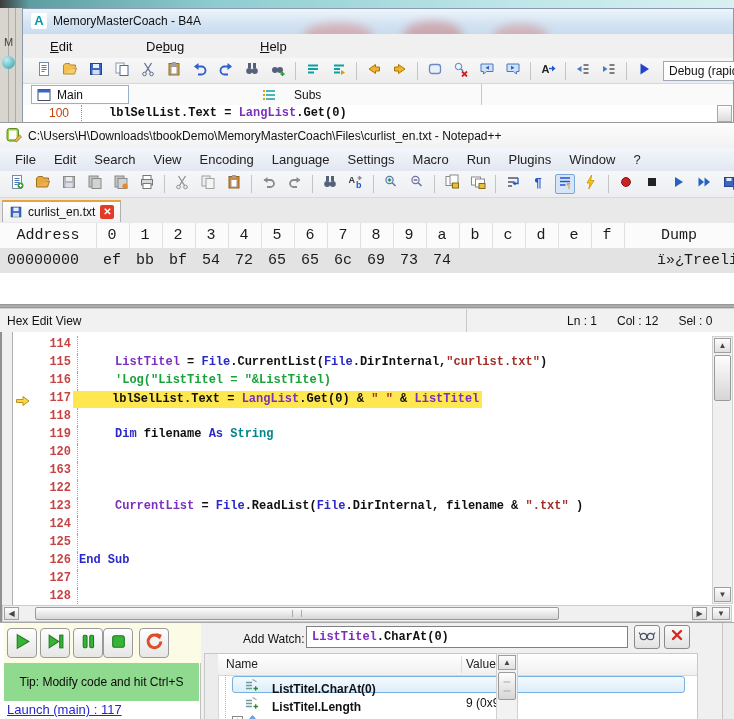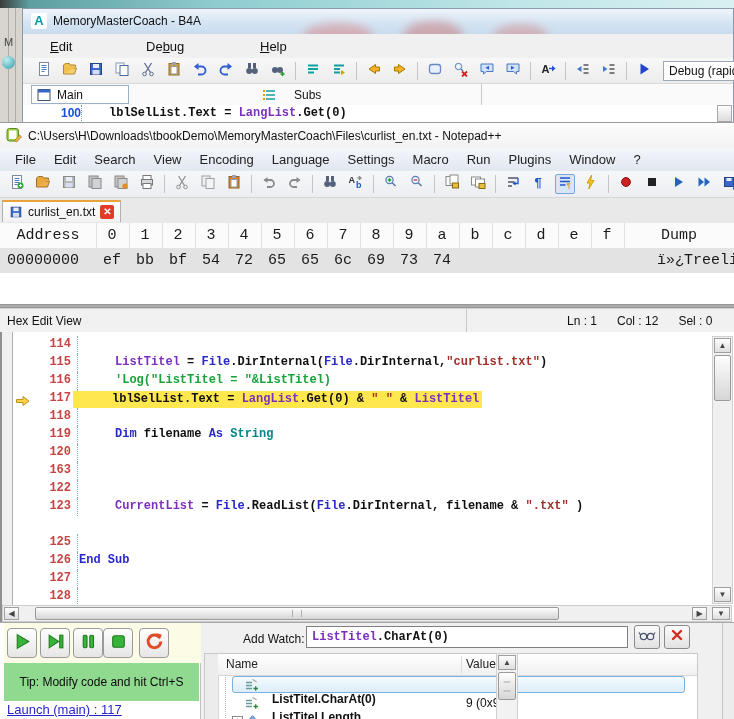--- a/index.html
+++ b/index.html
@@ -34,21 +34,21 @@
   .tbi.active{background:#d6e6f8;border:1px solid #7aa7d9;border-radius:2px;box-sizing:border-box;}
   .tbsep{width:1px;height:18px;background:#c4c4c4;margin:0 4px;flex:0 0 auto;}
   #debug-dropdown{margin-left:6px;width:104px;height:20px;background:#fff;border:1px solid #a0a8b8;
      font-size:12px;display:flex;align-items:center;padding-left:5px;box-sizing:border-box;position:relative;flex:0 0 auto;}
   #b4a-tabrow{left:0;top:75px;width:100%;height:21px;background:#fafafa;border-bottom:1px solid #e0e0e0;}
   #tab-main{position:absolute;left:8px;top:1px;width:98px;height:19px;background:#fff;border:1px solid #9ab0c8;
      display:flex;align-items:center;font-size:12px;gap:5px;padding-left:4px;box-sizing:border-box;}
   #tab-subs{position:absolute;left:238px;top:1px;height:19px;display:flex;align-items:center;font-size:12px;gap:17px;}
   #tabrow-sep{position:absolute;left:458px;top:0;width:1px;height:21px;background:#c8c8c8;}
   #b4a-topline{left:0;top:96px;width:100%;height:18px;background:#fff;}
-  #b4a-topline .lnum{position:absolute;left:18px;top:1px;width:40px;text-align:right;color:#1d4ed8;font-size:12px;font-weight:bold;}
+  #b4a-topline .lnum{position:absolute;left:6px;top:1px;width:40px;text-align:right;color:#c2410c;font-size:12px;font-weight:normal;}
   #b4a-topline .code{position:absolute;left:50px;top:1px;font-size:12px;font-weight:bold;white-space:pre;}
   #b4a-topline .dotsep{position:absolute;left:58px;top:0;bottom:0;border-left:1px dotted #6aa0a0;}
   #topline-scrollfrag{position:absolute;right:1px;top:0;width:15px;height:17px;background:linear-gradient(#fdfdfd,#dcdcdc);
      border:1px solid #a8a8a8;box-sizing:border-box;}
 
   
   #npp-win{left:0;top:122px;width:734px;height:210px;background:#fca5a5;border-top:1px solid #9a9a9a;box-sizing:border-box;}
   #npp-titlebar{left:0;top:0;width:100%;height:25px;background:linear-gradient(#fdfdfd,#f2f2f2);}
   #npp-title{left:28px;top:6px;font-size:12px;color:#111;white-space:nowrap;}
   #npp-icon{left:6px;top:4px;}
@@ -113,21 +113,21 @@
      font-size:12px;font-weight:bold;display:flex;align-items:center;padding-left:5px;box-sizing:border-box;white-space:pre;}
   .mini-btn{position:absolute;top:2px;width:26px;height:24px;border:1px solid #8a8a8a;border-radius:3px;
      background:linear-gradient(#fbfbfb,#e2e2e2);display:flex;align-items:center;justify-content:center;box-sizing:border-box;}
 
   #watch-table{left:204px;top:30px;width:494px;height:67px;background:#fff;border:1px solid #c8c8c8;border-bottom:none;box-sizing:border-box;}
   #wt-gutter{left:0;top:0;bottom:0;width:13px;background:#ececec;border-right:1px solid #d8d8d8;}
   #wt-header{left:13px;top:0;right:0;height:21px;background:linear-gradient(#ffffff,#f0f0f0);border-bottom:1px solid #d8d8d8;}
   #wt-header .wth{position:absolute;top:3px;font-size:12px;color:#222;}
   #wt-colsep{position:absolute;left:243px;top:2px;width:1px;height:17px;background:#dcdcdc;}
   .wrow{position:absolute;left:13px;right:0;height:18px;}
-  .wrow .wname{position:absolute;left:54px;top:16px;font-size:12px;font-weight:bold;color:#111;white-space:nowrap;}
+  .wrow .wname{position:absolute;left:54px;top:6px;font-size:12px;font-weight:bold;color:#111;white-space:nowrap;}
   .wrow .wval{position:absolute;left:248px;top:2px;font-size:12px;color:#111;}
   .wrow .wicon{position:absolute;left:26px;top:2px;}
   .wrow.sel .selbg{position:absolute;left:14px;right:12px;top:0;height:17px;border:1px solid #7ab0de;border-radius:3px;
      background:linear-gradient(#f4fafe,#dcedfa);box-sizing:border-box;}
   .treedot{position:absolute;left:20px;top:21px;bottom:0;border-left:1px dotted #b8b8b8;}
   .wexp{position:absolute;left:14px;top:4px;width:9px;height:9px;border:1px solid #888;background:#fff;
      font-size:8px;line-height:7px;text-align:center;color:#333;}
   #wt-scroll{left:496px;top:30px;width:22px;height:67px;background:#f2f2f2;border:1px solid #d0d0d0;box-sizing:border-box;}
   #right-margin{left:722px;top:0;width:12px;height:97px;background:#ececec;border-left:1px solid #c4c4c4;box-sizing:border-box;}
 </style>
@@ -601,21 +601,21 @@
     <div class="frame2 abs"></div>
     <div id="editor-lines" class="abs">
         <div class="line" style="top: 0px;">
           <span class="lnum">114</span>
           <span class="dot"></span>
           <span class="code"></span>
         </div>
         <div class="line" style="top: 18px;">
           <span class="lnum">115</span>
           <span class="dot"></span>
-          <span class="code"><span class="tk-pl">     </span><span class="tk-id">ListTitel</span><span class="tk-pl"> = </span><span class="tk-kw">File</span><span class="tk-pl">.DirInternal(</span><span class="tk-kw">File</span><span class="tk-pl">.DirInternal,</span><span class="tk-str">"curlist.txt"</span><span class="tk-pl">)</span></span>
+          <span class="code"><span class="tk-pl">     </span><span class="tk-id">ListTitel</span><span class="tk-pl"> = </span><span class="tk-kw">File</span><span class="tk-pl">.CurrentList(</span><span class="tk-kw">File</span><span class="tk-pl">.DirInternal,</span><span class="tk-str">"curlist.txt"</span><span class="tk-pl">)</span></span>
         </div>
         <div class="line" style="top: 36px;">
           <span class="lnum">116</span>
           <span class="dot"></span>
           <span class="code"><span class="tk-pl">     </span><span class="tk-cm">'Log("ListTitel = "&amp;ListTitel)</span></span>
         </div>
         <div class="line hl" style="top: 54px;">
           <span class="bparrow"><svg width="15" height="12" viewBox="0 0 15 12">
               <path d="M8 1.5v3H1.5v3H8v3L14 6z" fill="#ffd24a" stroke="#b8941a"></path>
             </svg></span>
@@ -644,20 +644,25 @@
         </div>
         <div class="line" style="top: 144px;">
           <span class="lnum">122</span>
           <span class="dot"></span>
           <span class="code"></span>
         </div>
         <div class="line" style="top: 162px;">
           <span class="lnum">123</span>
           <span class="dot"></span>
           <span class="code"><span class="tk-pl">     </span><span class="tk-id">CurrentList</span><span class="tk-pl"> = </span><span class="tk-kw">File</span><span class="tk-pl">.ReadList(</span><span class="tk-kw">File</span><span class="tk-pl">.DirInternal, filename &amp; </span><span class="tk-str">".txt"</span><span class="tk-pl"> )</span></span>
+        </div>
+        <div class="line" style="top: 180px;">
+          <span class="lnum">124</span>
+          <span class="dot"></span>
+          <span class="code"></span>
         </div>
         <div class="line" style="top: 198px;">
           <span class="lnum">125</span>
           <span class="dot"></span>
           <span class="code"></span>
         </div>
         <div class="line" style="top: 216px;">
           <span class="lnum">126</span>
           <span class="dot"></span>
           <span class="code"><span class="tk-kw">End Sub</span></span>

